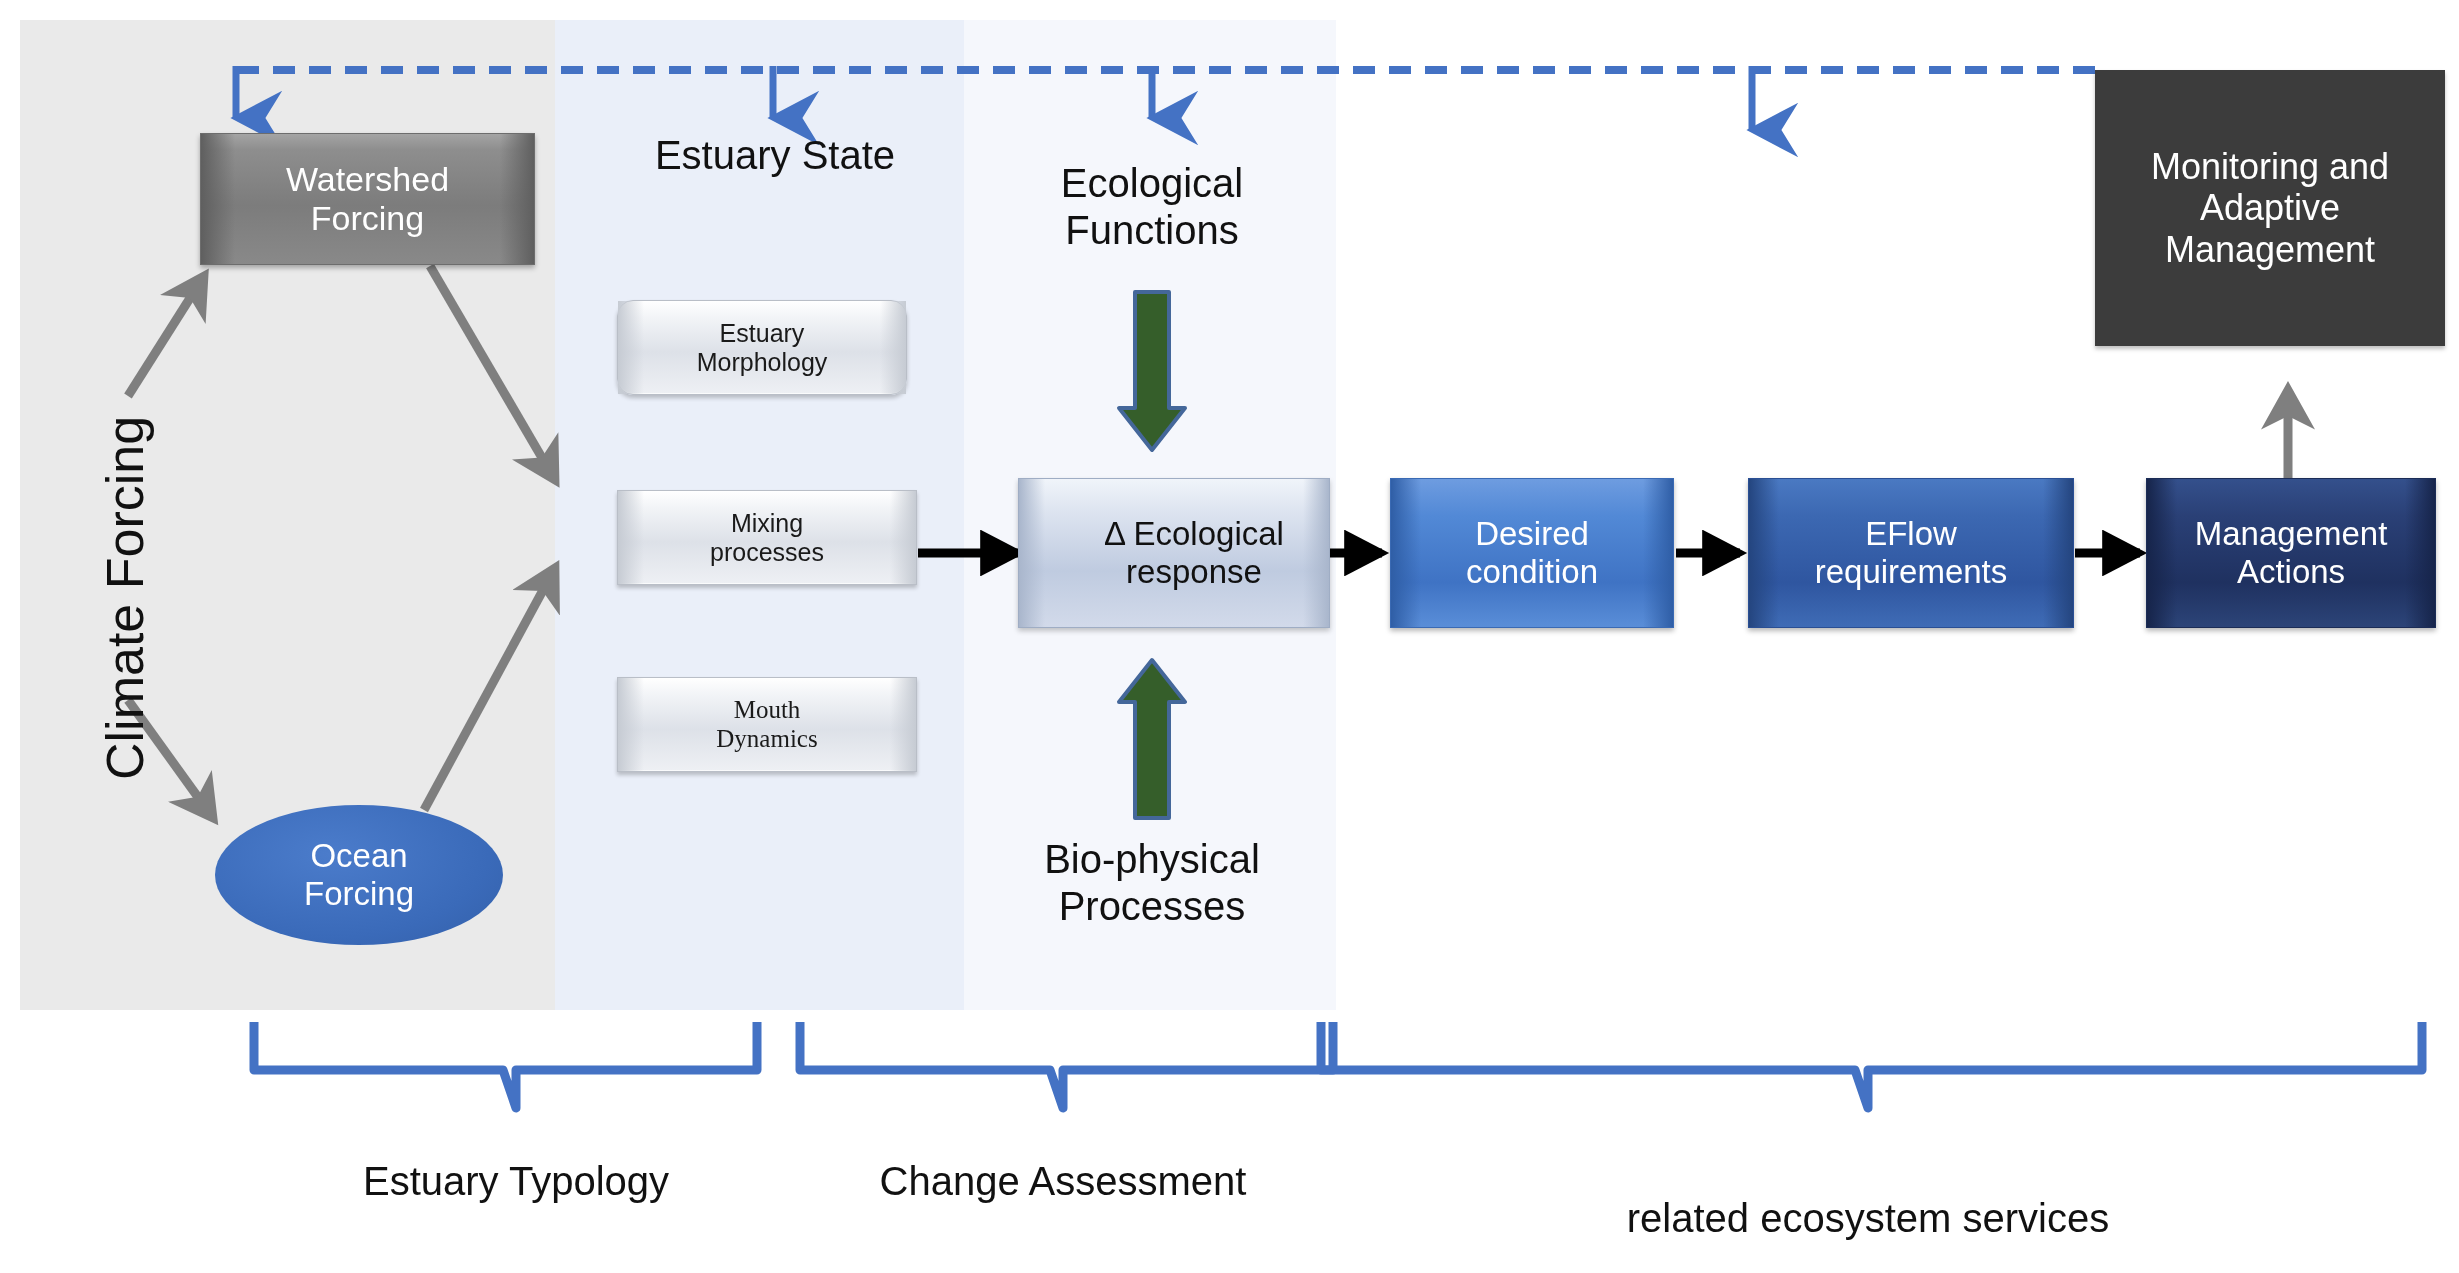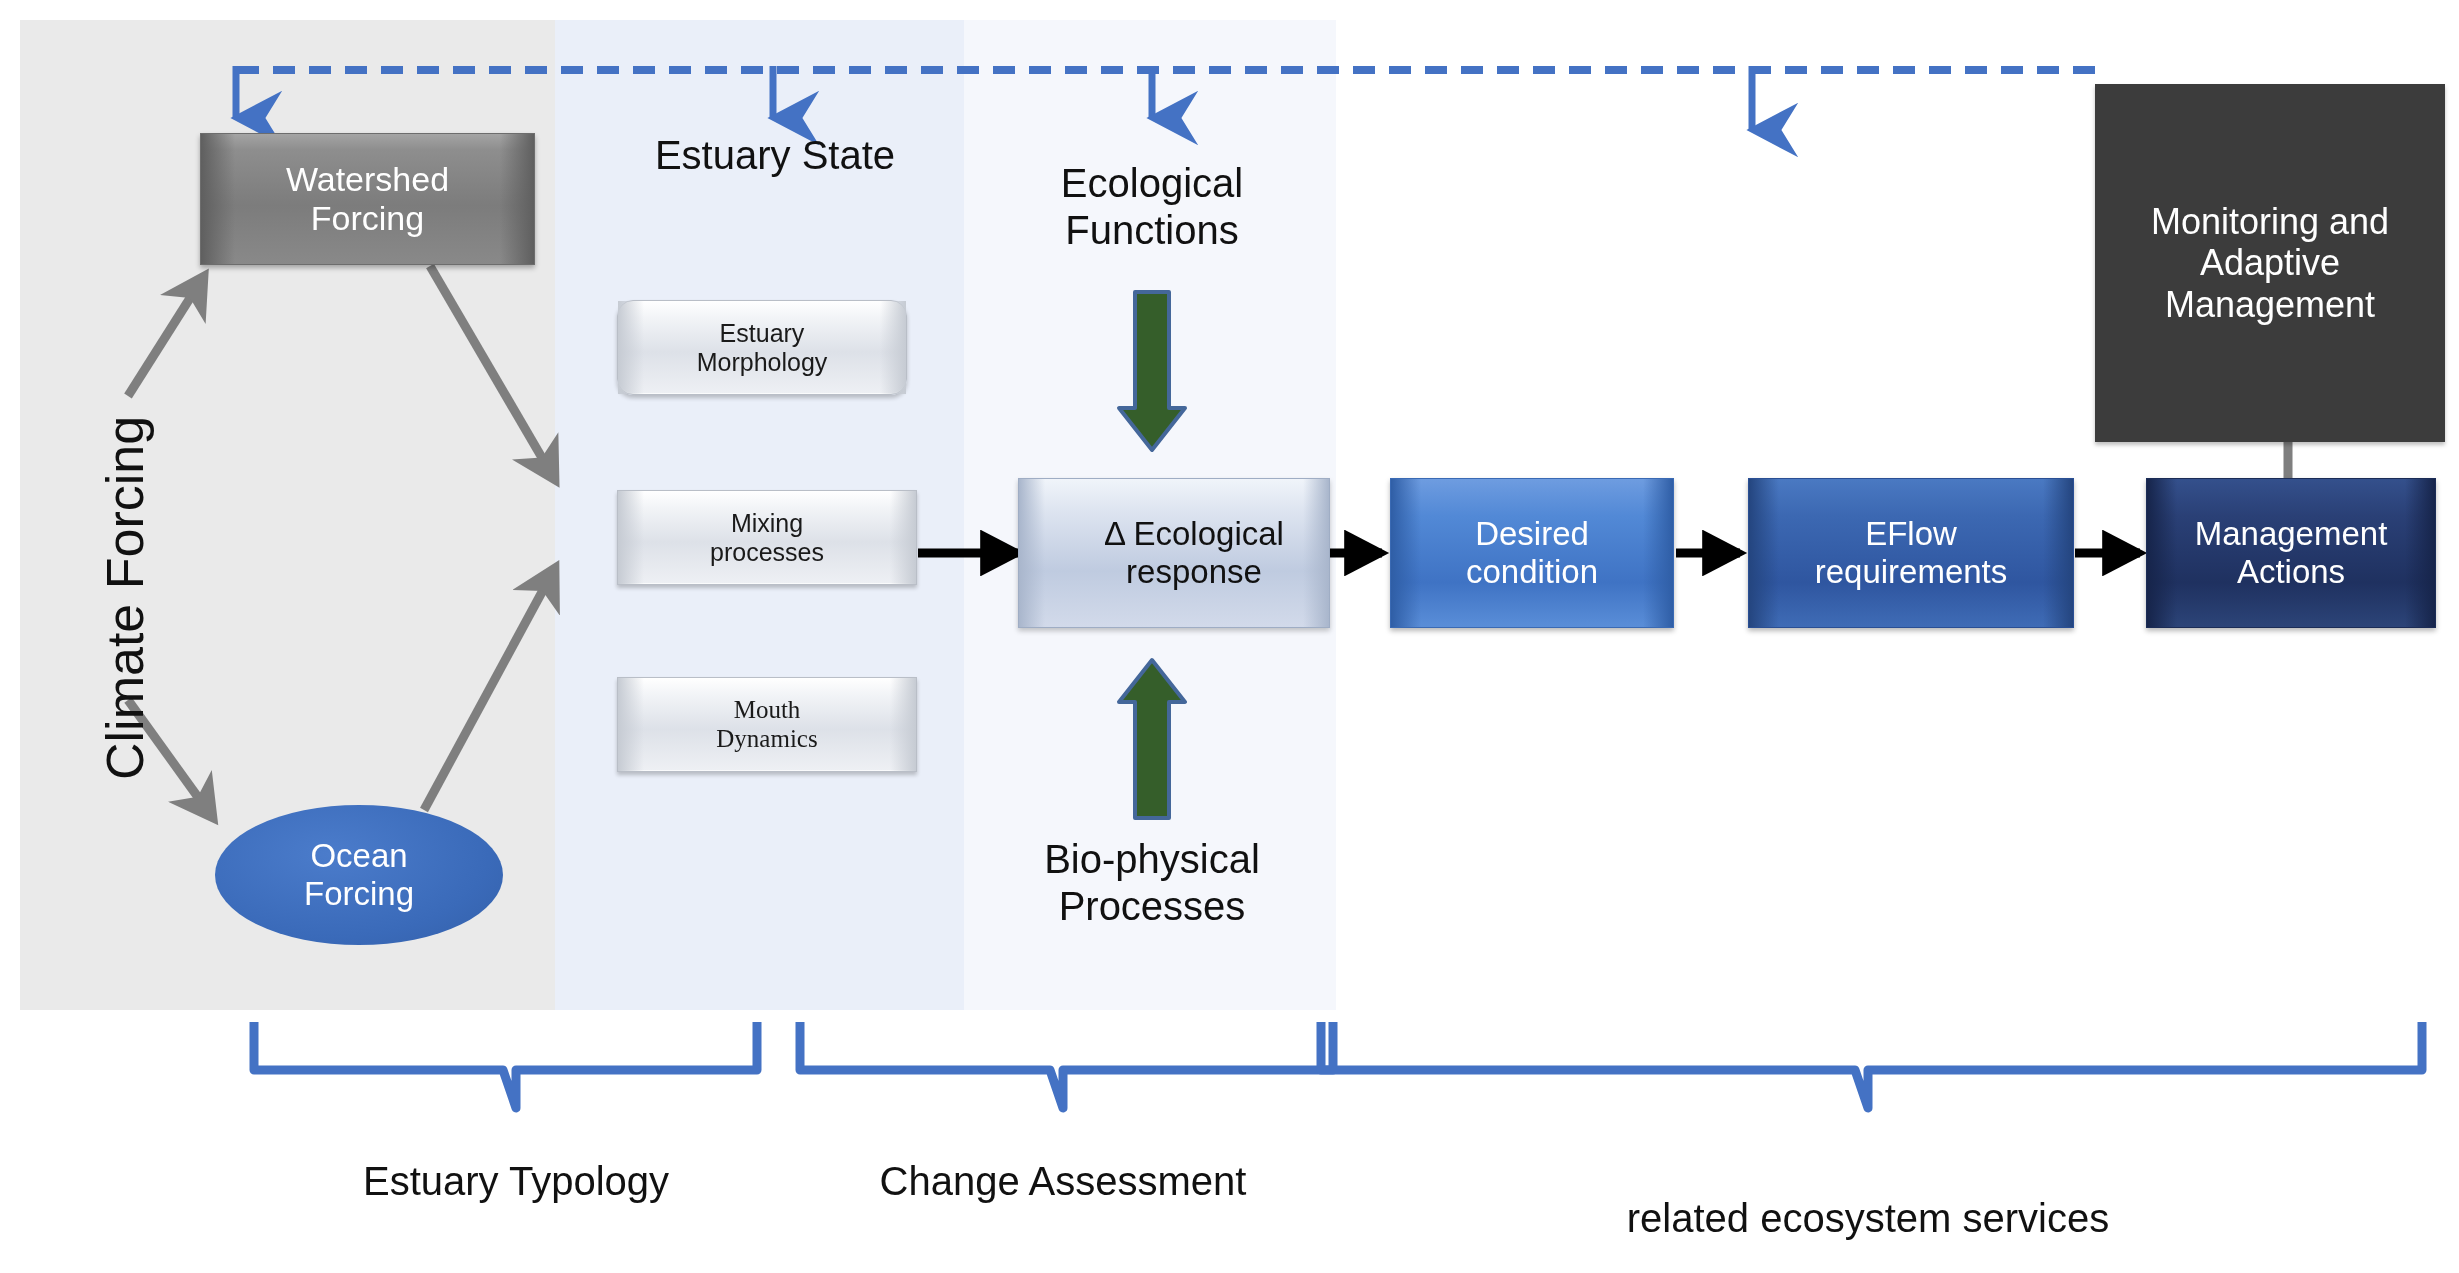--- a/index.html
+++ b/index.html
@@ -263,21 +263,21 @@
     </span>
   </div>
 
   <div class="node blue-box" id="box-management-actions" style="left:2146px;top:478px;width:290px;height:150px;">
     <span>
       <span style="white-space:pre-line">Management
 Actions</span>
     </span>
   </div>
 
-  <div class="node" id="box-monitoring" style="left:2095px;top:70px;width:350px;height:358px;margin-top:14px;">
+  <div class="node" id="box-monitoring" style="left:2095px;top:70px;width:350px;height:276px;">
     <span>
       <span style="white-space:pre-line">Monitoring and
 Adaptive
 Management</span>
     </span>
   </div>
 
   <div class="plain bracket-label" style="left:306px;top:1158px;width:420px;">
     <span>Estuary Typology</span>
   </div>

